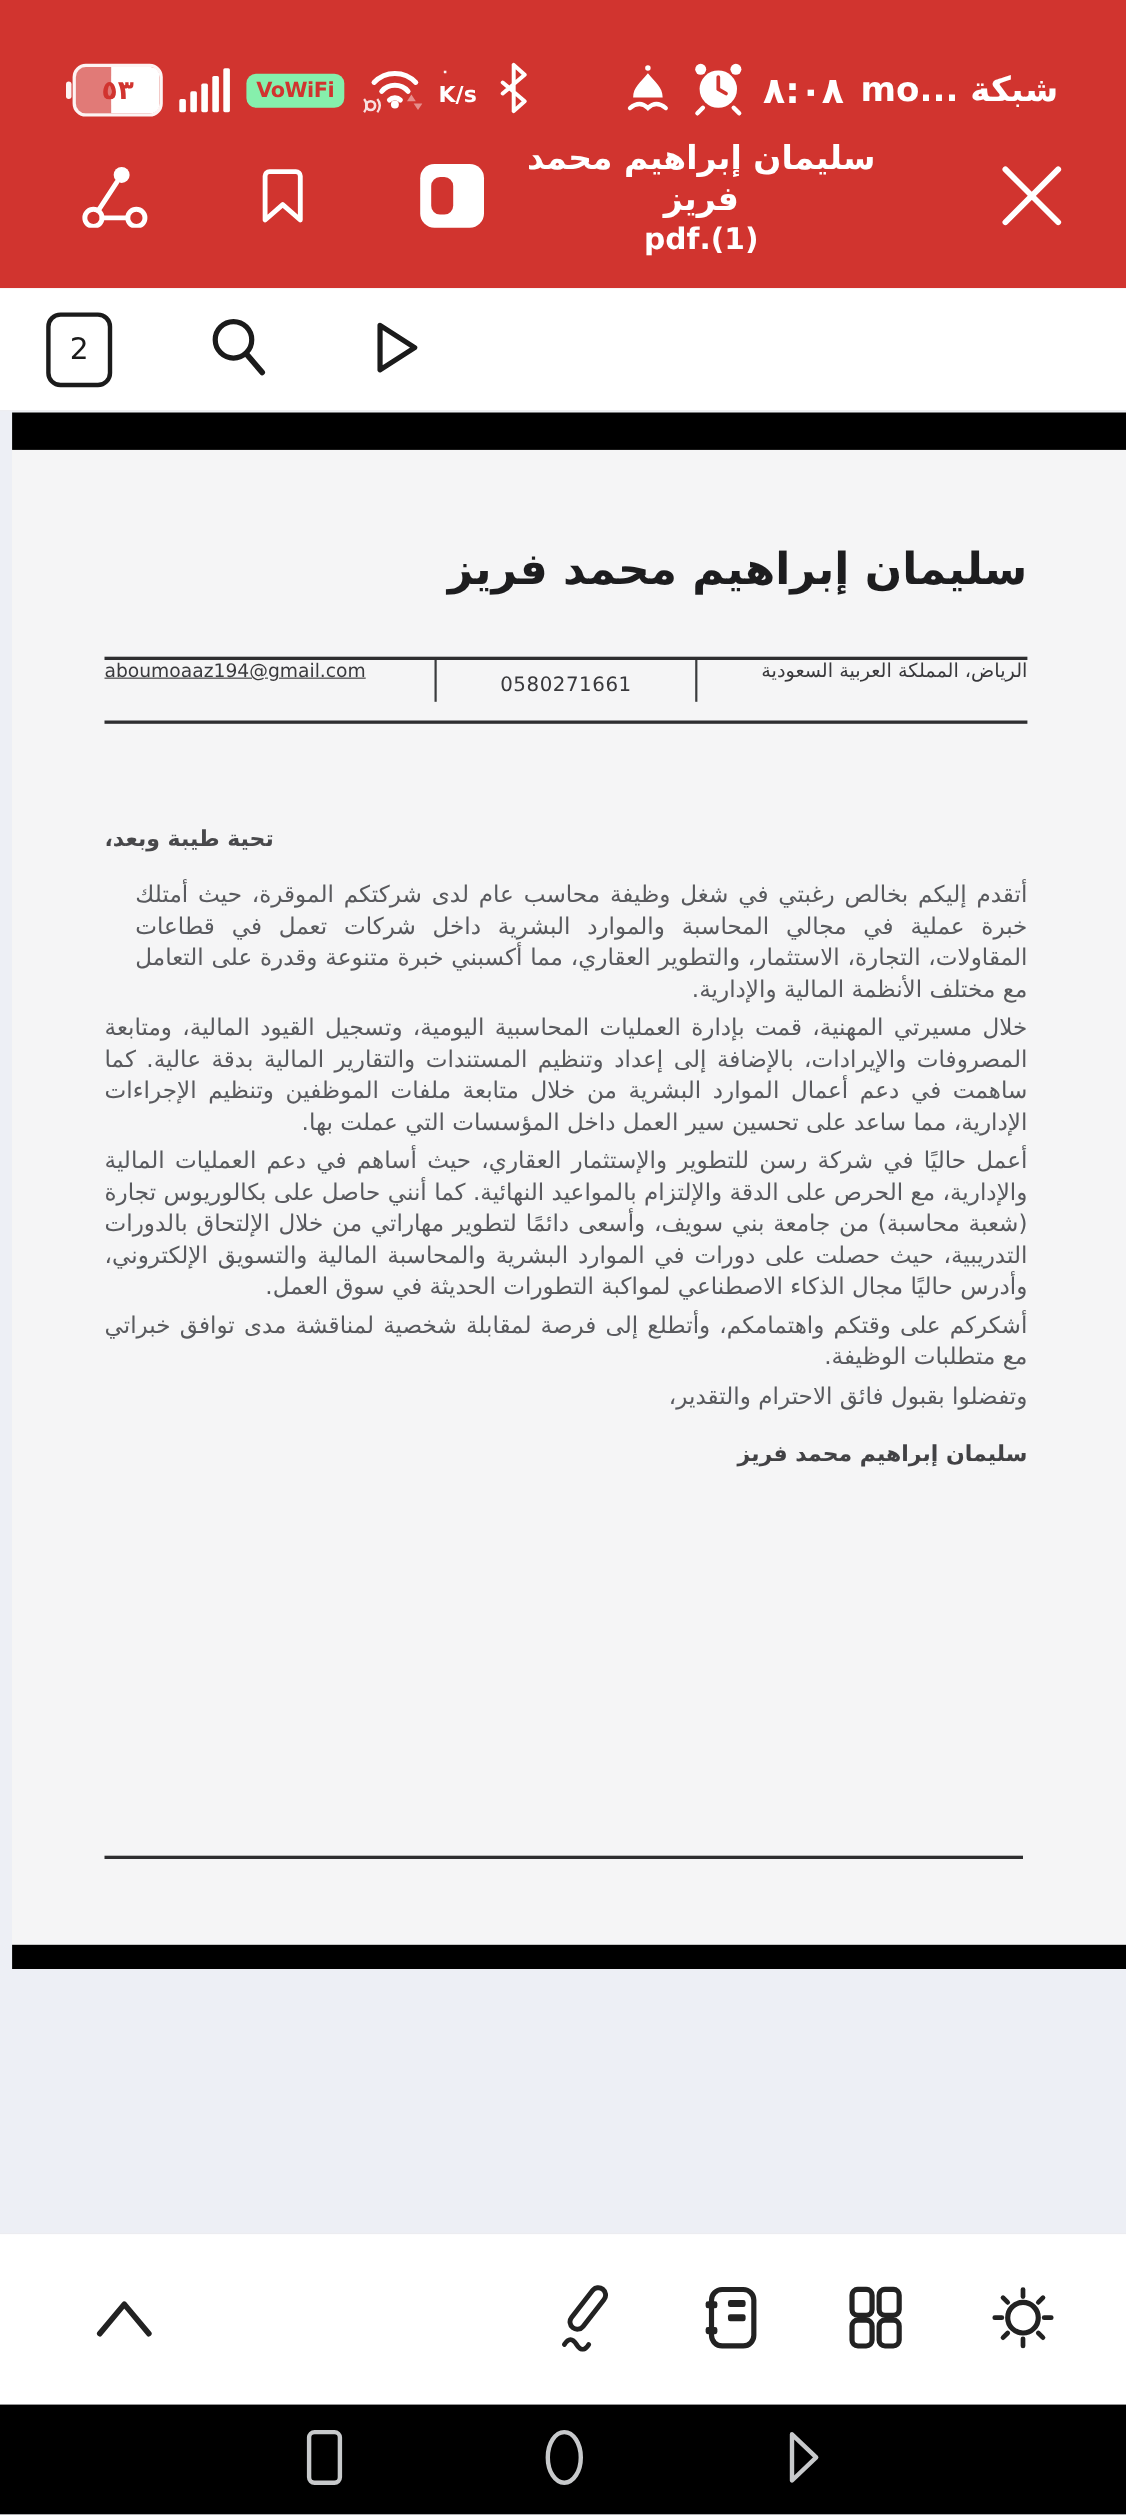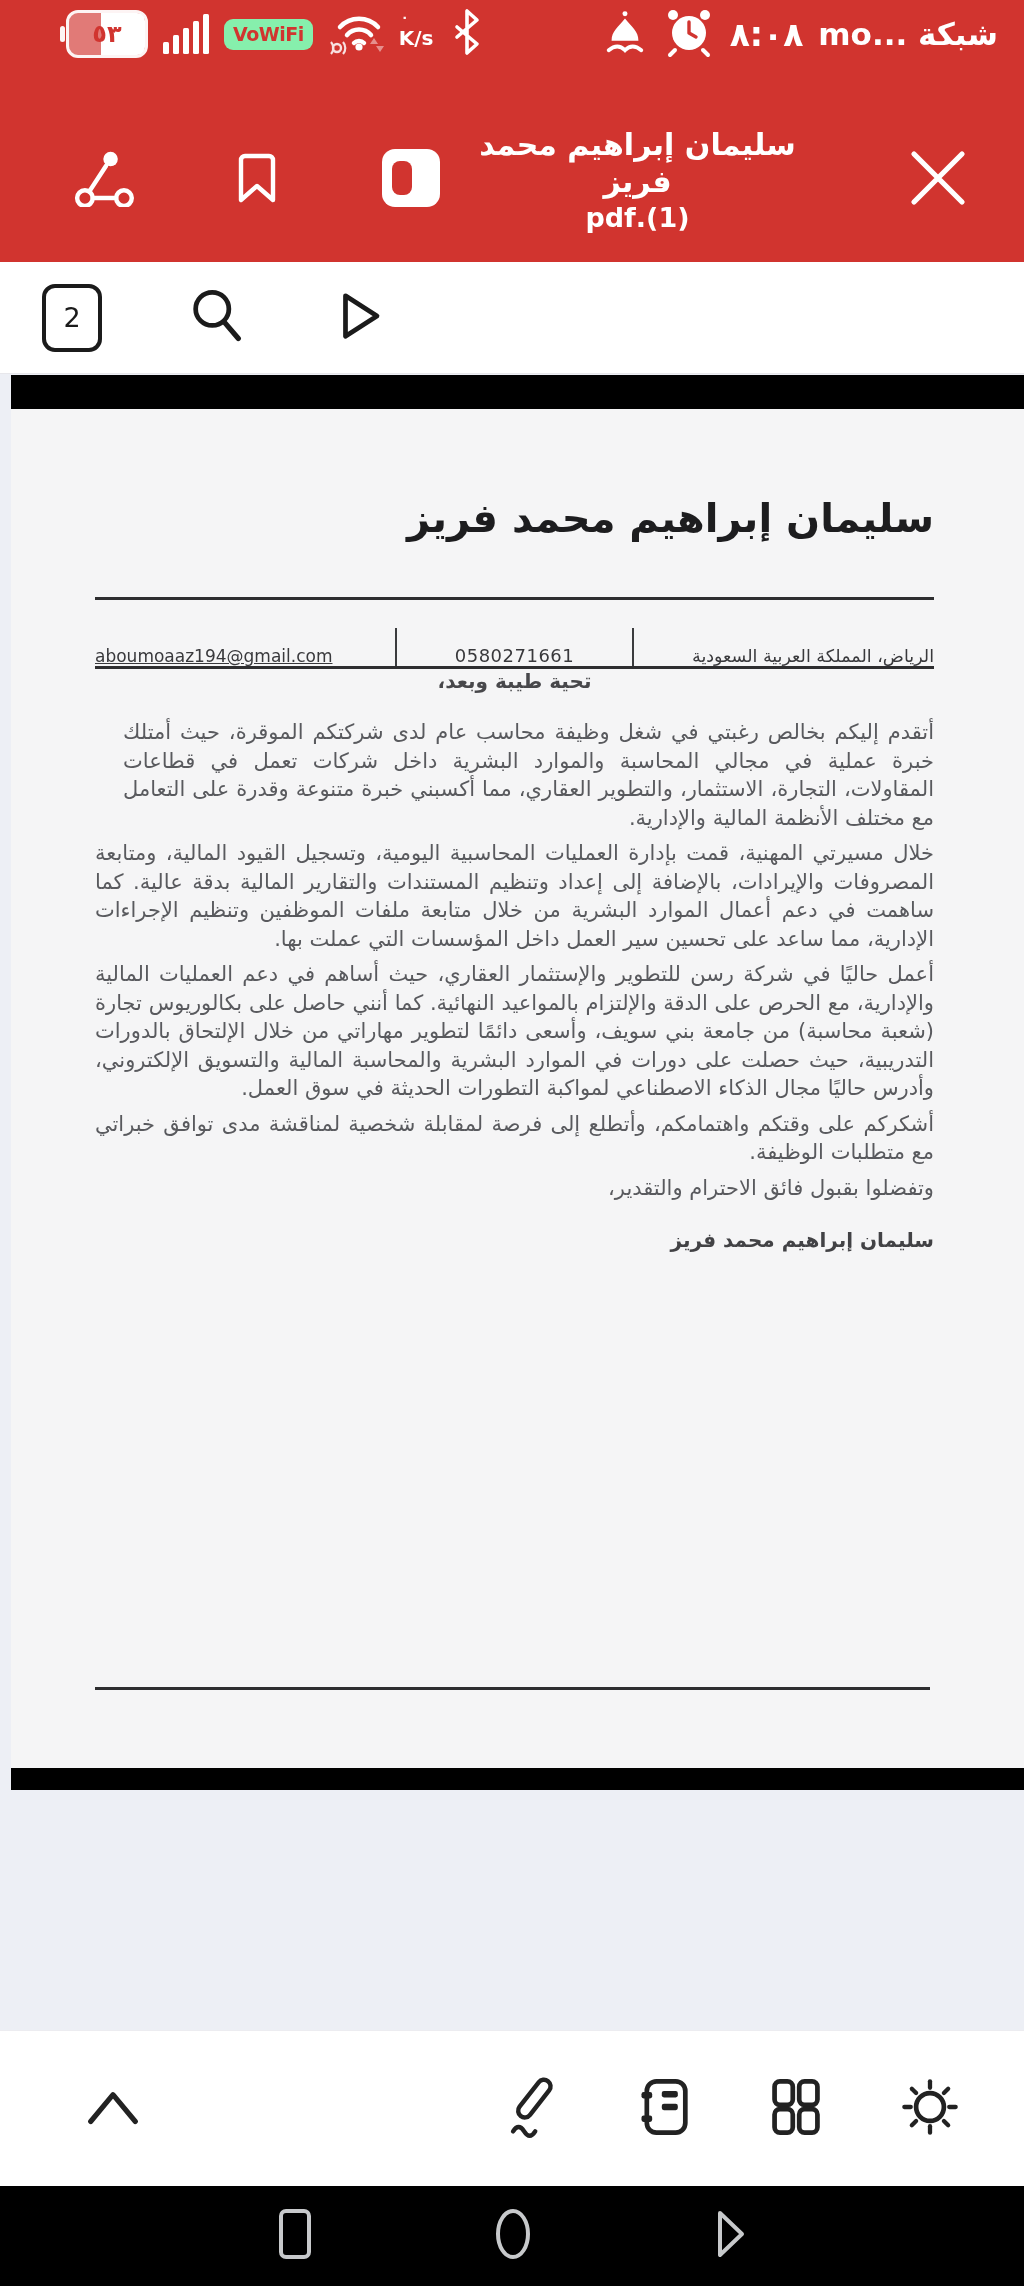--- a/index.html
+++ b/index.html
@@ -1,21 +1,21 @@
 <!DOCTYPE html>
 <html><head>
 <meta charset="utf-8">
 <style>
   html,body{margin:0;padding:0;}
   .screen{position:relative;width:1024px;height:2286px;background:#edeff5;overflow:hidden;
           font-family:"DejaVu Sans",sans-serif;}
 
   
-  .statusbar{height:110px;background:#d1342f;display:flex;align-items:flex-start;
-             justify-content:space-between;padding:6px 26px 0 66px;box-sizing:border-box;color:#fff;gap:22px;}
+  .statusbar{height:110px;background:#d1342f;display:flex;align-items:flex-end;
+             justify-content:space-between;padding:6px 62px 0 66px;box-sizing:border-box;color:#fff;gap:22px;}
   .sb-group{display:flex;align-items:center;gap:15px;}
   .battery{position:relative;width:76px;height:42px;border:3px solid rgba(255,255,255,.95);
            border-radius:12px;display:flex;align-items:center;justify-content:center;}
   .battery .cap{position:absolute;left:-9px;top:13px;width:5px;height:16px;background:rgba(255,255,255,.95);border-radius:3px;}
   .battery .fill{position:absolute;right:0;top:0;bottom:0;width:58%;background:#fff;border-radius:0 8px 8px 0;}
   .battery .empty{position:absolute;left:0;top:0;bottom:0;width:42%;background:rgba(255,255,255,.35);border-radius:8px 0 0 8px;}
   .battery .pct{position:relative;z-index:2;font-size:24px;font-weight:bold;color:#d1342f;}
   .sigbars{display:flex;align-items:flex-end;gap:4px;height:40px;}
   .sigbars i{display:block;width:6px;background:#fff;border-radius:1.5px;}
   .vowifi{background:#86efac;color:#d1342f;font-weight:800;font-size:19px;border-radius:9px;
@@ -44,26 +44,26 @@
   
   .viewer{position:relative;height:1656px;background:#edeff5;}
   .pdf-page{position:absolute;left:11px;top:1px;width:1013px;height:1415px;background:#f5f5f6;}
   .page-topbar{height:34px;background:#000;}
   .page-bottombar{position:absolute;bottom:0;left:0;right:0;height:22px;background:#000;}
   .page-body{position:absolute;top:34px;bottom:22px;left:0;right:0;
              padding:0 90px 0 84px;direction:rtl;box-sizing:border-box;}
   .doc-title{margin:86px 0 0;font-size:40px;font-weight:800;color:#1d1d1f;text-align:right;}
   .rule{height:3px;background:#2e2e30;border:none;margin:0;}
   .rule-top{margin-top:56px;}
-  .contact-row{display:flex;direction:ltr;align-items:flex-end;height:66px;}
+  .contact-row{display:flex;direction:ltr;align-items:flex-start;height:55px;}
   .contact-sep{width:2px;height:38px;background:#3b3c3e;}
   .contact-email{flex:1.15;text-align:left;font-size:17px;color:#39393c;text-decoration:underline;}
   .contact-phone{flex:0.9;text-align:center;font-size:18px;color:#39393c;letter-spacing:.5px;margin-top:12px;}
   .contact-loc{flex:1.15;text-align:right;font-size:17.5px;color:#39393c;}
-  .greeting{font-size:20px;font-weight:bold;color:#48484b;text-align:center;}
+  .greeting{margin-top:92px;font-size:20px;font-weight:bold;color:#48484b;text-align:left;}
   .body-par{font-size:21px;line-height:28.5px;color:#595a5e;text-align:justify;margin:7px 0 0;}
   .body-par.first{margin-top:25px;margin-left:28px;}
   .signature{margin-top:26px;font-size:20px;font-weight:bold;color:#424245;text-align:right;}
   .footer-rule{position:absolute;bottom:78px;left:84px;right:94px;height:3px;background:#2e2e30;}
 
   
   .bottom-toolbar{height:156px;background:#fff;display:flex;align-items:center;
                   justify-content:space-between;padding:0 64px 0 84px;box-sizing:border-box;
                   border-top:1px solid #ececf0;}
   .bt-group{display:flex;align-items:center;gap:76px;}

